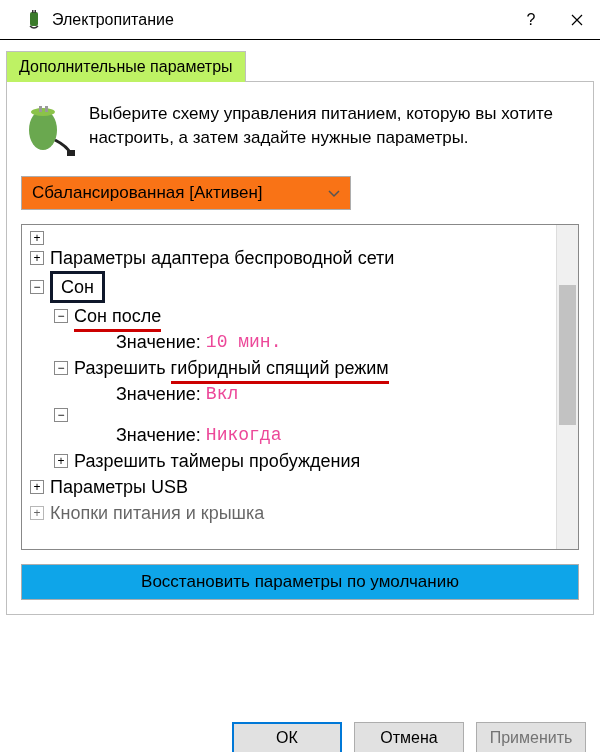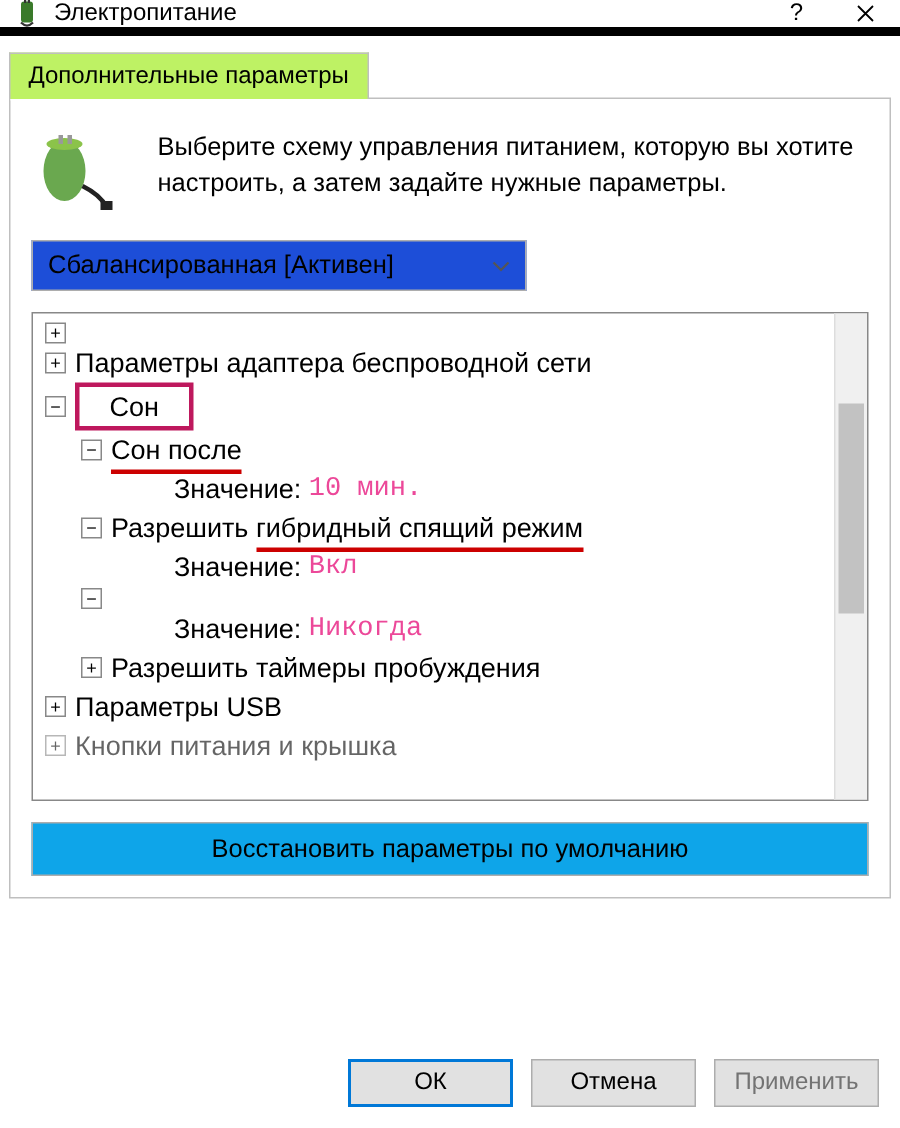--- a/index.html
+++ b/index.html
@@ -1,47 +1,47 @@
 <!DOCTYPE html>
 <html><head>
 <meta charset="utf-8">
 <style>
   * { box-sizing: border-box; margin: 0; padding: 0; font-family: "Segoe UI", Tahoma, sans-serif; }
   body { width: 600px; height: 752px; background: #fff; overflow: hidden; }
 
-  .titlebar { height: 24px; display: flex; align-items: center; padding-left: 8px; border-bottom: 6px solid #000000; }
+  .titlebar { height: 40px; display: flex; align-items: center; padding-left: 24px; border-bottom: 1px solid #000000; }
   .titlebar .app-icon { width: 20px; height: 20px; margin-right: 8px; display:flex; align-items:center; justify-content:center; }
   .titlebar .title { flex: 1; font-size: 16px; color: #000; }
   .titlebar .win-btn { width: 46px; height: 40px; display: flex; align-items: center; justify-content: center; font-size: 16px; color:#000; }
 
   .client { padding: 0 6px 6px 6px; height: calc(752px - 40px); position:relative; }
 
   .tab-row { display:flex; margin-top: 10px; position:relative; z-index:2; }
   .tab { border:1px solid #bfbfbf; border-bottom:none; background:#bef264; padding:6px 12px; font-size:16px; position:relative; top:1px; }
   .tab::after{content:"";position:absolute;left:0;right:0;bottom:-1px;height:1px;background:#fff;}
 
   .tab-body { border:1px solid #bfbfbf; padding:20px 14px 14px 14px; background:#fff; position:relative; z-index:1; }
 
-  .intro { display:flex; gap:28px; margin-bottom:18px; }
+  .intro { display:flex; gap:12px; margin-bottom:18px; }
   .intro .pic { width:56px; height:56px; flex:0 0 56px; }
   .intro p { font-size:17px; line-height:1.4; color:#000; }
 
-  .combo { width: 330px; height:34px; border:1px solid #adadad; background:#1d4ed8; display:flex; align-items:center; padding:0 10px; font-size:17px; margin-bottom:14px; position:relative; }
+  .combo { width: 330px; height:34px; border:1px solid #adadad; background:#f97316; display:flex; align-items:center; padding:0 10px; font-size:17px; margin-bottom:14px; position:relative; }
   .combo .chev { position:absolute; right:10px; }
 
   .tree-wrap { border:1px solid #888; height:326px; position:relative; display:flex; }
   .tree { flex:1; padding:6px 4px; overflow:hidden; font-size:18px; line-height:1.45; color:#000; }
   .scrollbar { width:22px; background:#f0f0f0; border-left:1px solid #ddd; position:relative; }
   .scrollbar .thumb { position:absolute; left:2px; right:2px; top:60px; height:140px; background:#c2c2c2; }
 
   .row { display:flex; align-items:center; white-space:nowrap; }
   .ind0{padding-left:4px;} .ind1{padding-left:28px;} .ind3{padding-left:90px;}
   .toggle { width:14px; height:14px; border:1px solid #888; margin-right:6px; display:inline-flex; align-items:center; justify-content:center; font-size:12px; line-height:1; flex:0 0 14px; }
   .link { color:#ec4899;font-family:Liberation Mono, monospace; }
-  .hlbox { border:3px solid #be185d; padding:0 20px; display:inline-block; }
+  .hlbox { border:3px solid #0f172a; padding:0 8px; display:inline-block; }
   .uline { position:relative; display:inline-block; }
   .uline::after{content:"";position:absolute;left:0;right:0;bottom:-3px;height:3px;background:#c00;}
 
   .restore { margin-top:14px; height:36px; border:1px solid #adadad; background:#0ea5e9; display:flex; align-items:center; justify-content:center; font-size:17px; }
 
   .footer { position:absolute; bottom:8px; right:14px; display:flex; gap:12px; }
   .btn { width:110px; height:32px; border:1px solid #adadad; background:#e1e1e1; display:flex; align-items:center; justify-content:center; font-size:16px; }
   .btn.default { border:2px solid #0078d7; }
   .btn.disabled { color:#9a9a9a; }
   .btn.disabled .btxt{color:#737373;}

